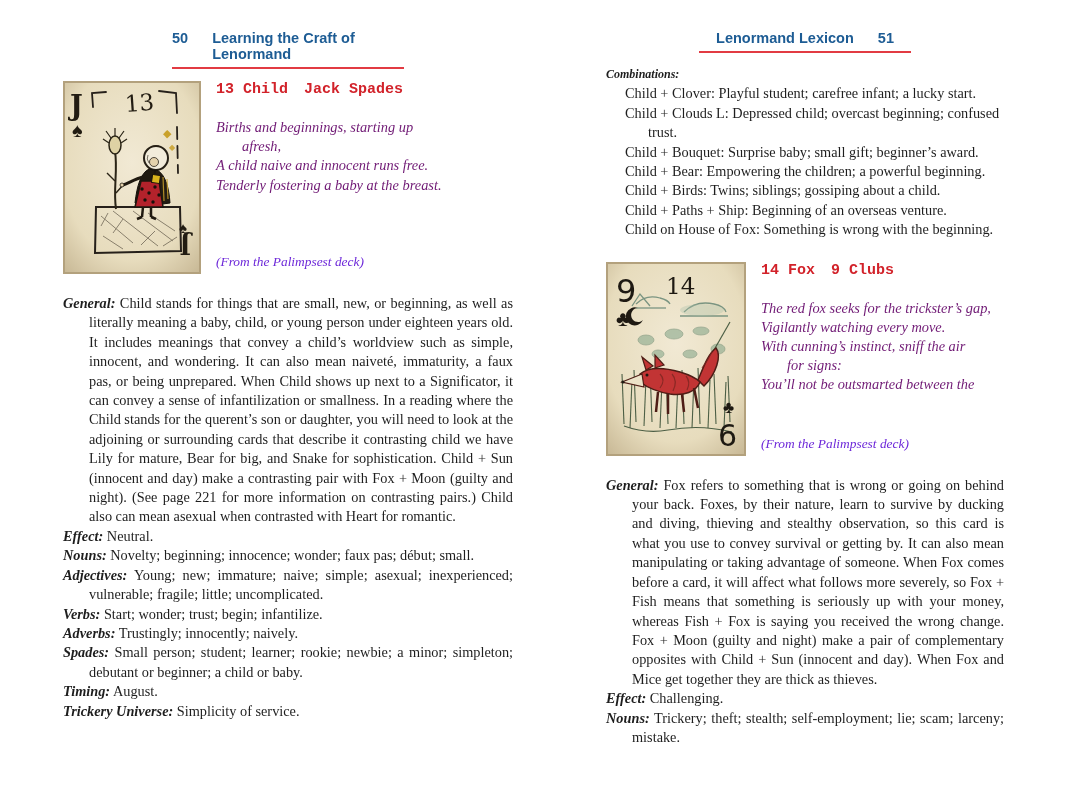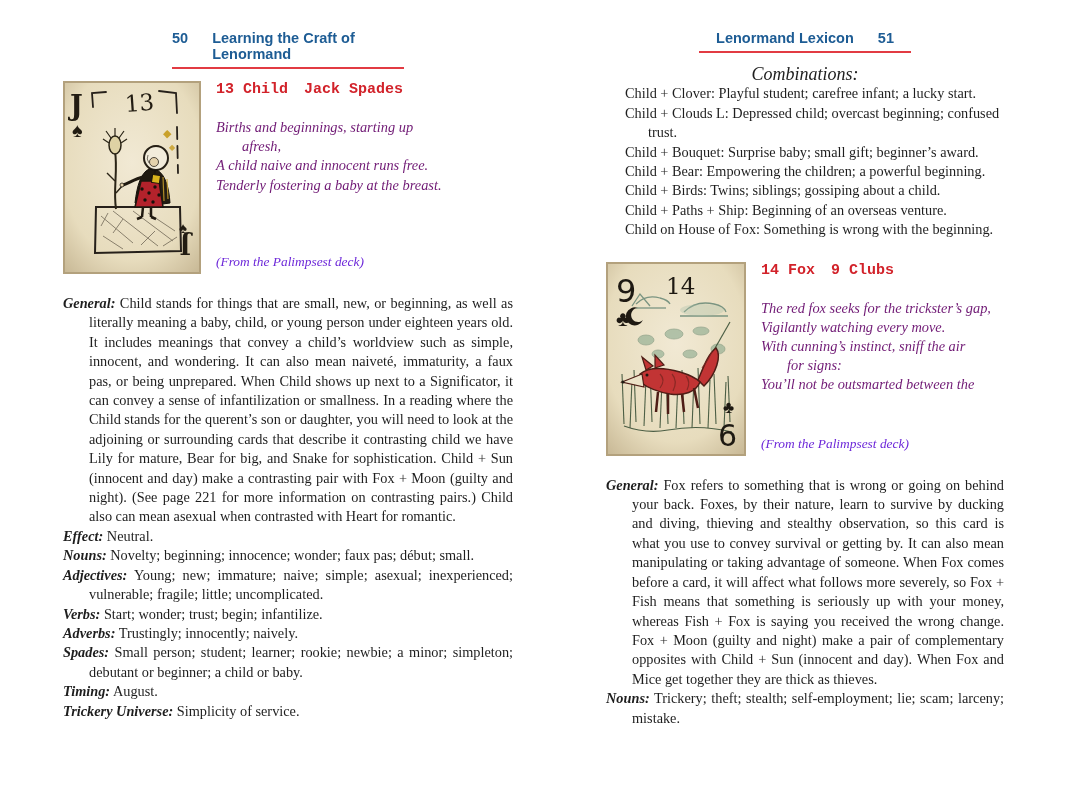--- a/index.html
+++ b/index.html
@@ -32,21 +32,21 @@
   .verse .indent{padding-left:26px;}
   .caption{margin-top:auto;font-style:italic;font-size:13.4px;color:#6d28d9;padding-bottom:4px;}
 
   .section{
     margin:0;text-align:justify;font-size:14.3px;line-height:19.4px;
     padding-left:26px;text-indent:-26px;
   }
   .lead{font-weight:bold;font-style:italic;}
 
   .combos{margin:0 0 22px 0;}
-  .combos-label{font-weight:normal;font-style:italic;font-size:18px;line-height:19.4px;text-align:center;}
+  .combos-label{font-weight:bold;font-style:italic;font-size:12px;line-height:19.4px;}
   .combo-item{
     margin:0 0 0 19px;font-size:14.3px;line-height:19.4px;
     padding-left:23px;text-indent:-23px;
   }
 </style>
 </head>
 <body>
 
 <div class="spread">
 
@@ -251,17 +251,18 @@
           <div class="vline">With cunning’s instinct, sniff the air</div>
           <div class="vline indent">for signs:</div>
           <div class="vline">You’ll not be outsmarted between the</div>
         </div>
         <div class="caption">(From the Palimpsest deck)</div>
       </div>
     </div>
 
     <div>
       <p class="section"><span class="lead">General:</span> <span>Fox refers to something that is wrong or going on behind your back. Foxes, by their nature, learn to survive by ducking and diving, thieving and stealthy observation, so this card is what you use to convey survival or getting by. It can also mean manipulating or taking advantage of someone. When Fox comes before a card, it will affect what follows more severely, so Fox + Fish means that something is seriously up with your money, whereas Fish + Fox is saying you received the wrong change. Fox + Moon (guilty and night) make a pair of complementary opposites with Child + Sun (innocent and day). When Fox and Mice get together they are thick as thieves.</span></p>
+      <p class="section"><span class="lead">Effect:</span> <span>Challenging.</span></p>
       <p class="section"><span class="lead">Nouns:</span> <span>Trickery; theft; stealth; self-employment; lie; scam; larceny; mistake.</span></p>
     </div>
   </div>
 
 </div>
 
 </body></html>

